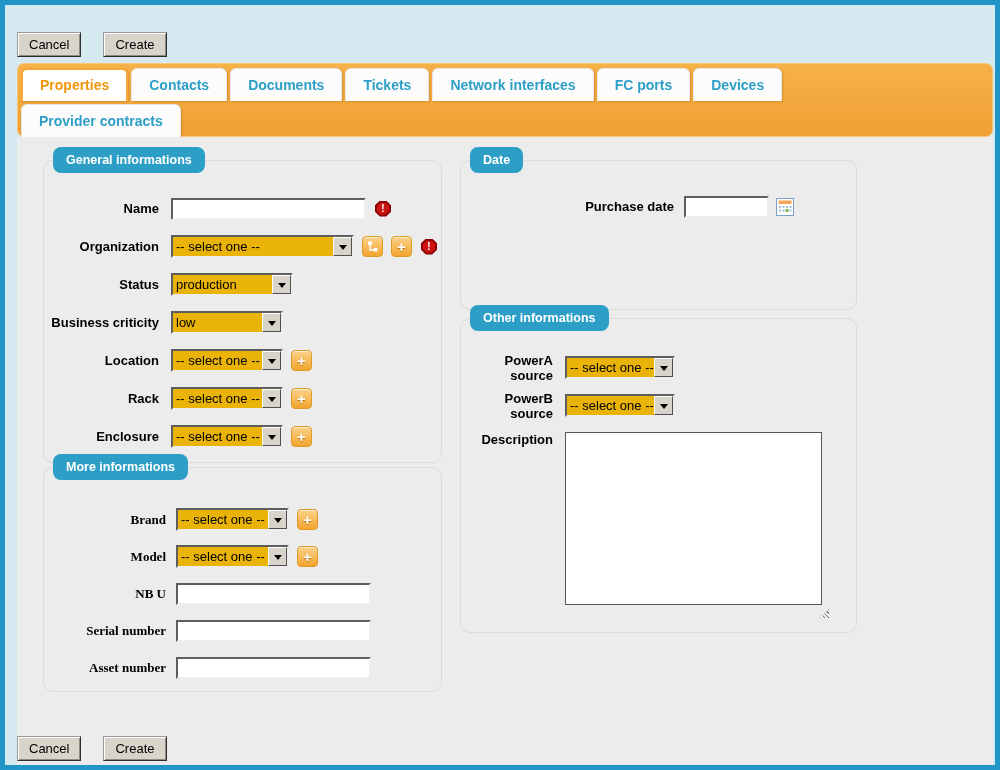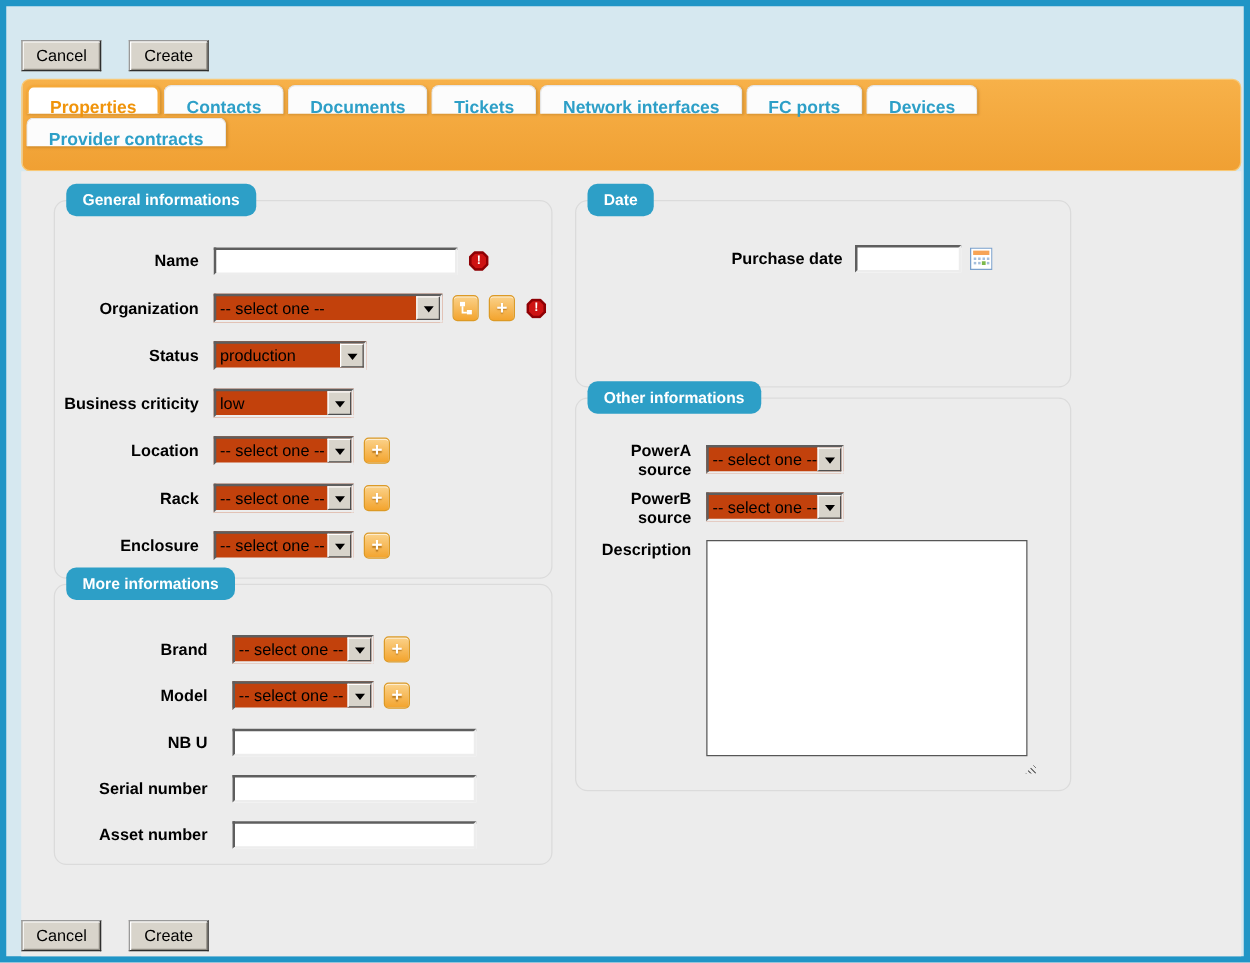--- a/index.html
+++ b/index.html
@@ -21,21 +21,21 @@
   .toolbar-bottom{top:731px;}
   
   .tabstrip{
     position:absolute;left:12px;top:58px;width:976px;height:74px;box-sizing:border-box;
     background:linear-gradient(#F7B149,#F0A033);
     border:1px solid #F9C875;border-radius:7px;
   }
   .tabrow{display:flex;gap:3px;padding:4px 3px 0 3px;}
   .tabrow2{padding-top:3px;}
   .tab{
-    height:23px;line-height:33px;padding:0 17px;box-sizing:border-box;cursor:pointer;
+    height:33px;line-height:33px;padding:0 17px;box-sizing:border-box;cursor:pointer;
     background:#FCFCFC;border:1px solid #E6E6E6;border-bottom:none;
     border-radius:6px 6px 0 0;font-weight:bold;font-size:14px;color:#2D9FC7;
     box-shadow:1px 1px 2px rgba(120,70,0,0.25);white-space:nowrap;
   }
   .tab.active{background:#FFFFFF;color:#F0940B;border:2px solid #F5A939;border-bottom:none;line-height:31px;}
   
   .content{
     position:absolute;left:12px;top:132px;width:976px;height:673px;
     background:#ECECEC;border-radius:0 0 6px 6px;
   }
@@ -49,33 +49,33 @@
   }
   .fs-general{left:26px;top:23px;width:399px;height:303px;padding-top:36px;}
   .fs-more   {left:26px;top:330px;width:399px;height:225px;padding-top:40px;}
   .fs-date   {left:443px;top:23px;width:397px;height:150px;padding-top:34px;}
   .fs-other  {left:443px;top:181px;width:397px;height:315px;padding-top:37px;}
   .row{display:flex;align-items:center;height:23px;margin-bottom:15px;}
   .fs-date .row,.fs-more .row{margin-bottom:14px;}
   .row.top{align-items:flex-start;height:auto;}
   .lbl{font-size:13px;font-weight:bold;text-align:right;flex:none;}
   .fs-general .lbl{width:115px;margin-right:12px;}
-  .fs-more    .lbl{width:122px;margin-right:20px;}
+  .fs-more    .lbl{width:122px;margin-right:10px;font-family:Liberation Serif, serif;}
   .fs-date    .lbl{width:213px;margin-right:10px;}
   .fs-other   .lbl{width:92px;margin-right:12px;}
   
   .txt{
     height:22px;box-sizing:border-box;padding:0 3px;flex:none;
     border:2px solid;border-color:#5E5E5E #EDEDED #EDEDED #5E5E5E;
     background:#fff;font:13px "Liberation Sans",sans-serif;outline:none;
   }
   .w195{width:195px}.w85{width:85px}
   .xselect{
     display:flex;align-items:stretch;height:23px;box-sizing:border-box;flex:none;cursor:pointer;
-    border:2px solid;border-color:#5E5E5E #EDEDED #EDEDED #5E5E5E;background:#c2410c;
+    border:2px solid;border-color:#5E5E5E #EDEDED #EDEDED #5E5E5E;background:#eab308;
   }
   .sel-value{flex:1;font-size:13px;line-height:19px;padding-left:3px;white-space:nowrap;overflow:hidden;}
   .sel-btn{
     width:17px;flex:none;background:#D8D4CB;display:flex;align-items:center;justify-content:center;
     border:1px solid;border-color:#FFFFFF #4F4F4F #4F4F4F #FFFFFF;
   }
   .tri{width:0;height:0;border:4px solid transparent;border-top:5px solid #000;margin-top:5px;}
   .sw183{width:183px}.sw122{width:122px}.sw112{width:112px}.sw113{width:113px}.sw110{width:110px}
   
   .addbtn{

